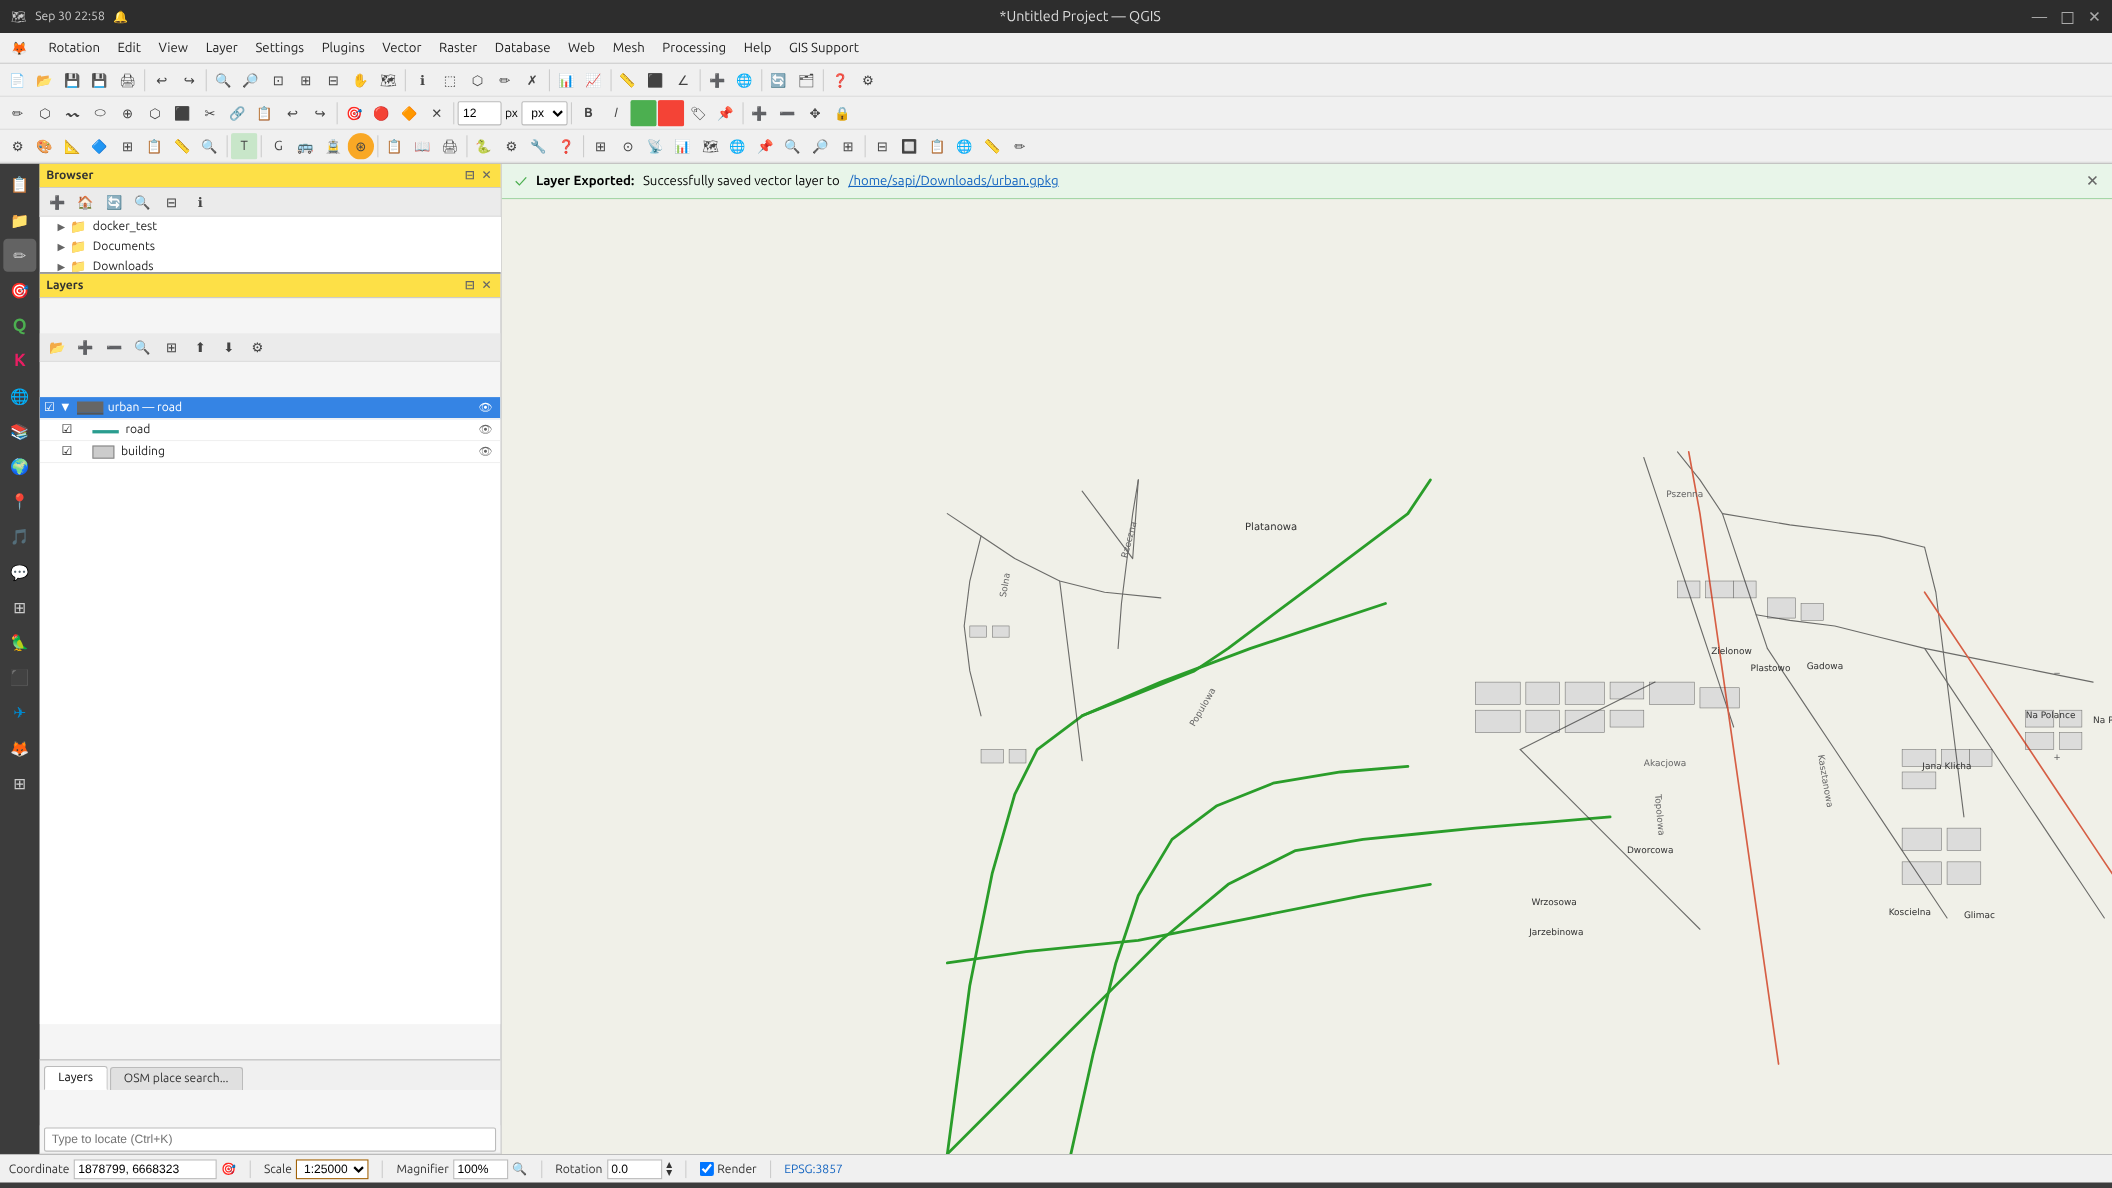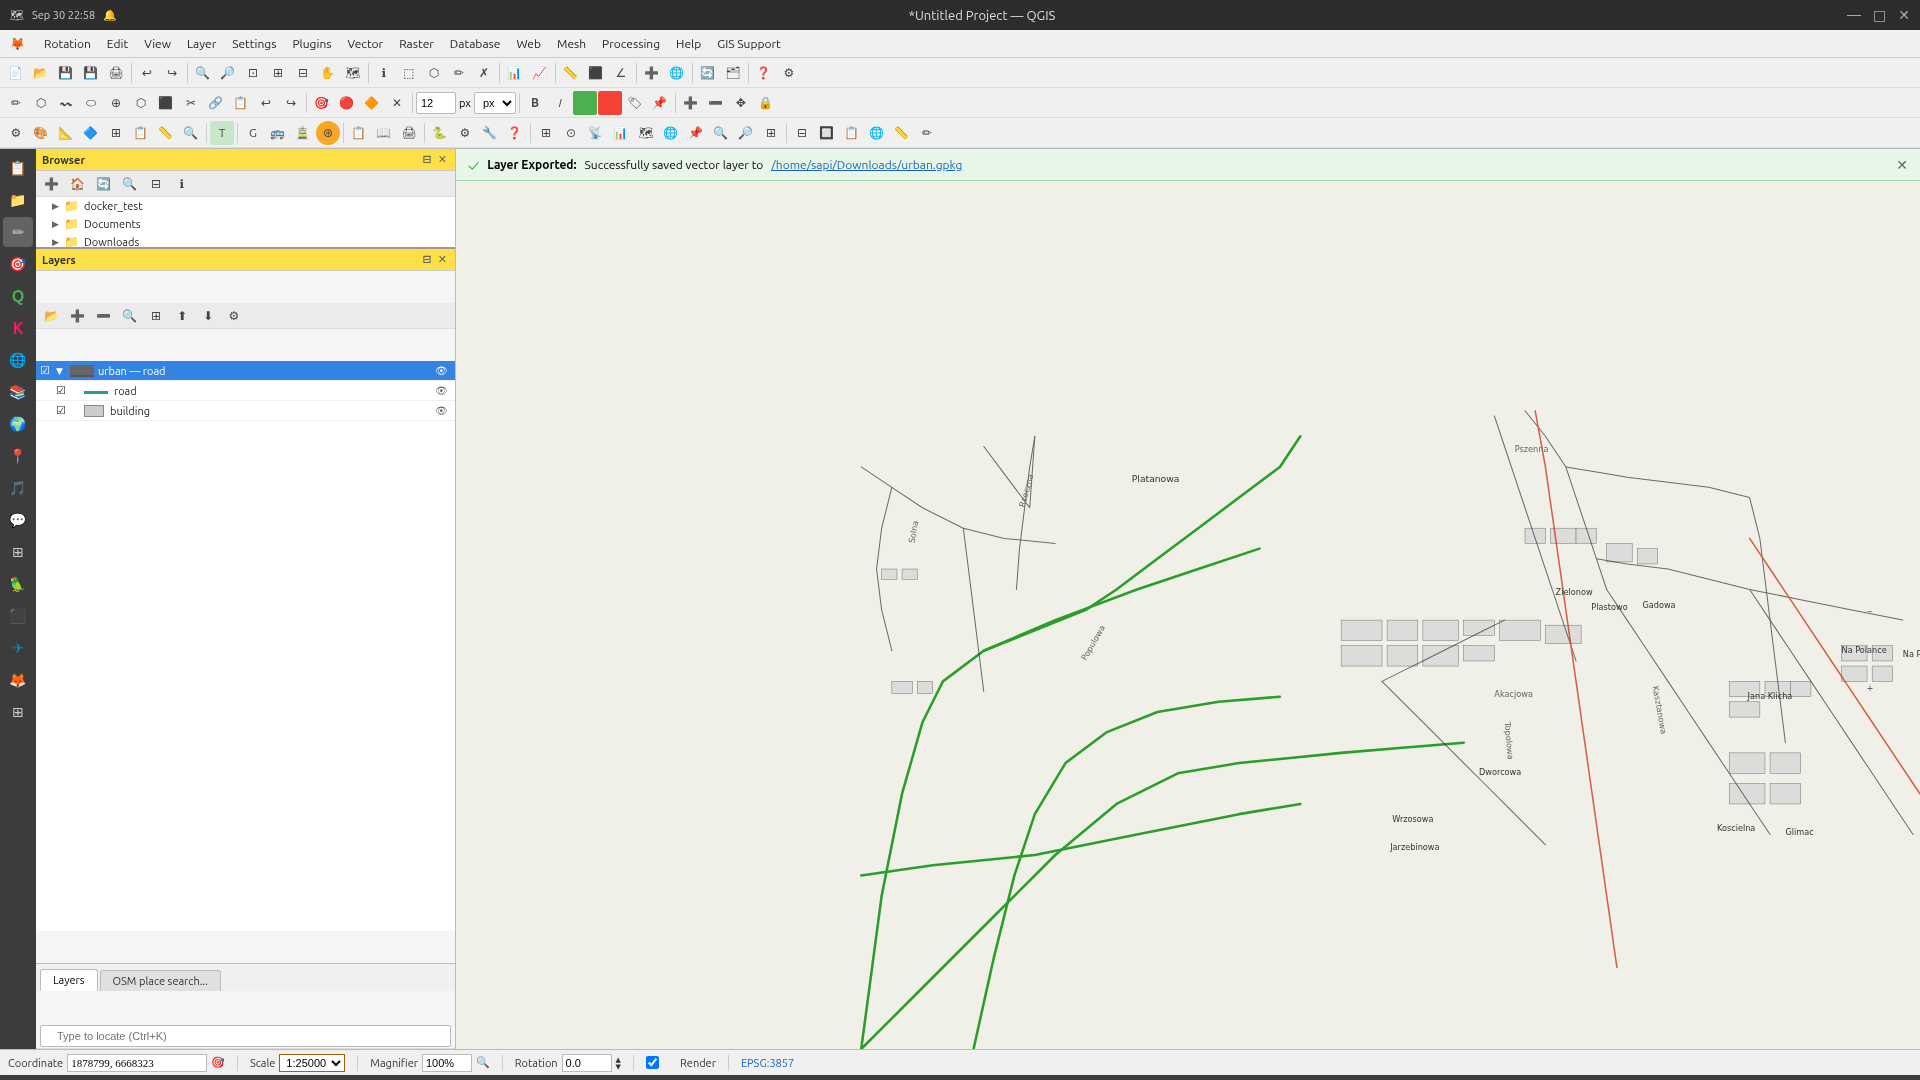--- a/index.html
+++ b/index.html
@@ -140,21 +140,21 @@
     
     #statusbar {
       width: 100%; height: 26px; background: #f0f0f0;
       display: flex; align-items: center; padding: 0 8px; gap: 12px;
       border-top: 1px solid #bbb; font-size: 11px; color: #333;
     }
     .status-item { display: flex; align-items: center; gap: 4px; }
     .status-sep { width: 1px; height: 16px; background: #ccc; }
     .status-input { height: 18px; border: 1px solid #bbb; padding: 0 3px; font-size: 11px; background: white; width: 80px; }
     .status-select { height: 18px; border: 1px solid #a16207; padding: 0 2px; font-size: 11px; background: white; }
-    .render-check { display: flex; align-items: center; gap: 21px; cursor: pointer; }
+    .render-check { display: flex; align-items: center; gap: 3px; cursor: pointer; }
 
     
     #map-svg { position: absolute; top: 0; left: 0; width: 100%; height: 100%; }
 
     
     #layers-tabbar {
       height: 28px; background: #f0f0f0; display: flex; align-items: flex-end;
       border-top: 1px solid #bbb; padding: 0 4px;
     }
     .layers-tab {
@@ -164,21 +164,21 @@
     }
     .layers-tab.active { background: white; border-bottom: 1px solid white; color: #000; }
 
     
     #layers-search {
       height: 26px; background: #f5f5f5; padding: 2px 4px;
       border-bottom: 1px solid #ddd;
     }
     #layers-search input {
       width: 100%; height: 22px; border: 1px solid #bbb; border-radius: 2px;
-      padding: 0 16px; font-size: 11px; background: white;
+      padding: 0 6px; font-size: 11px; background: white;
     }
   </style>
 </head>
 <body>
 
 <div id="titlebar">
   <div class="left">
     <span>🗺</span>
     <span>Sep 30  22:58</span>
     <span>🔔</span>
@@ -568,21 +568,21 @@
         <text x="1415" y="425" font-family="sans-serif" font-size="10" fill="#666">−</text>
         <text x="1415" y="500" font-family="sans-serif" font-size="10" fill="#666">+</text>
       </svg>
     </div>
   </div>
 </div>
 
 <div id="statusbar">
   <span class="status-item">
     <span>Coordinate</span>
-    <input class="status-input" style="width: 140px; font-family: Liberation Serif, serif;" value="1878799, 6668323">
+    <input class="status-input" style="width: 130px;" value="1878799, 6668323">
     <span>🎯</span>
   </span>
   <div class="status-sep"></div>
   <span class="status-item">
     <span>Scale</span>
     <select class="status-select">
       <option>1:25000</option>
     </select>
   </span>
   <div class="status-sep"></div>

